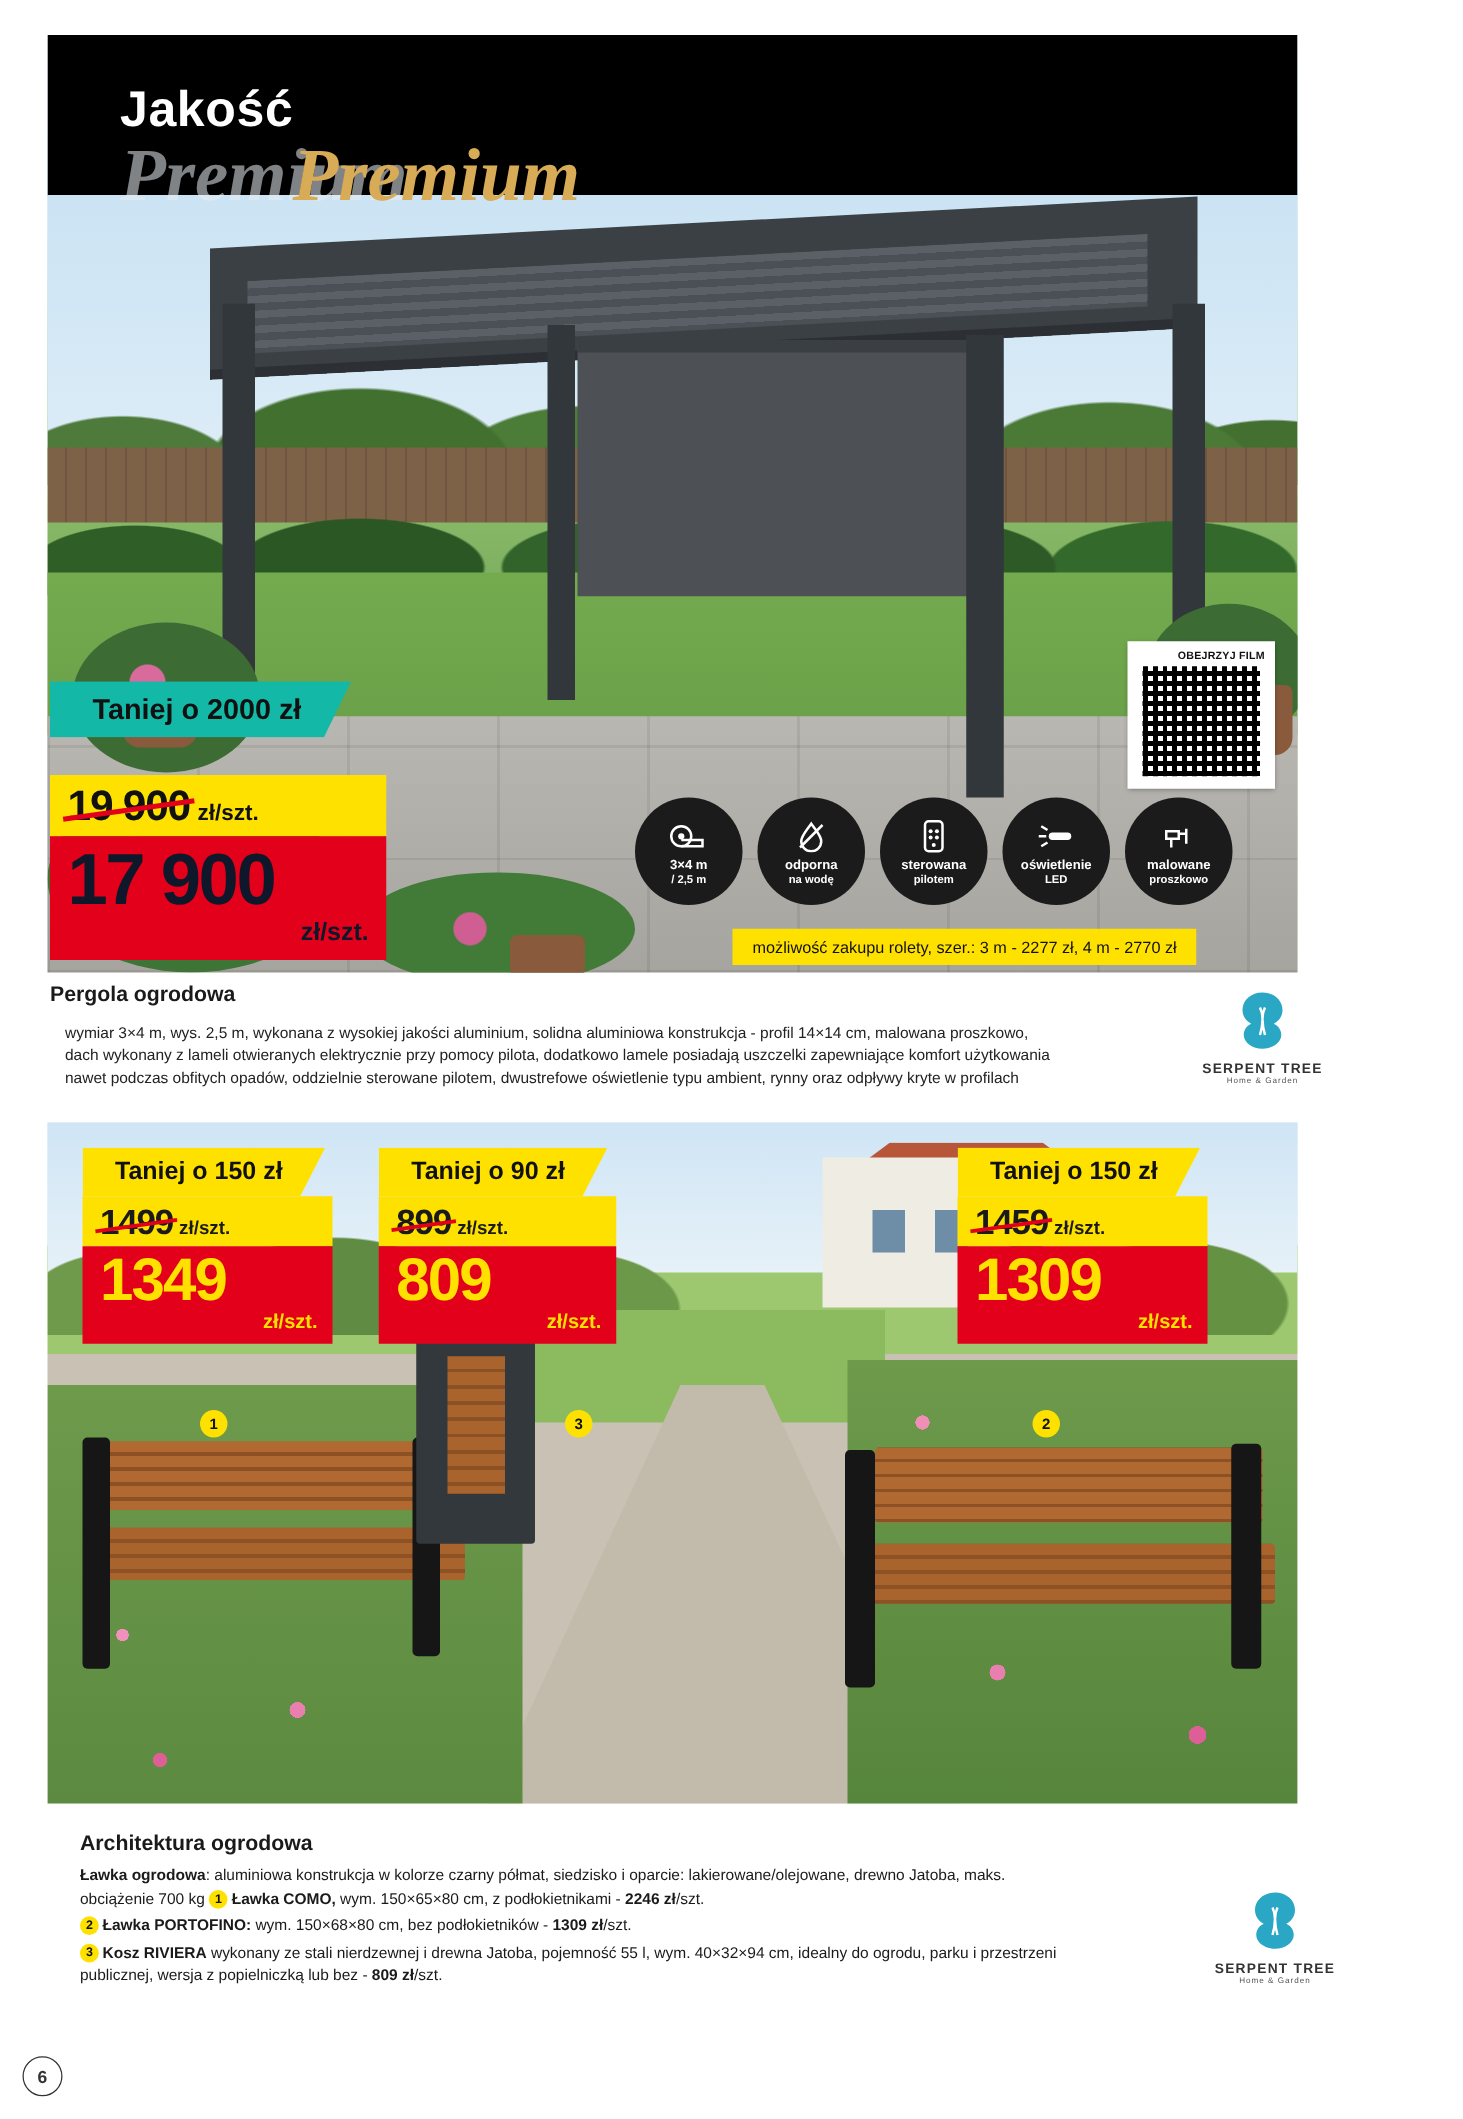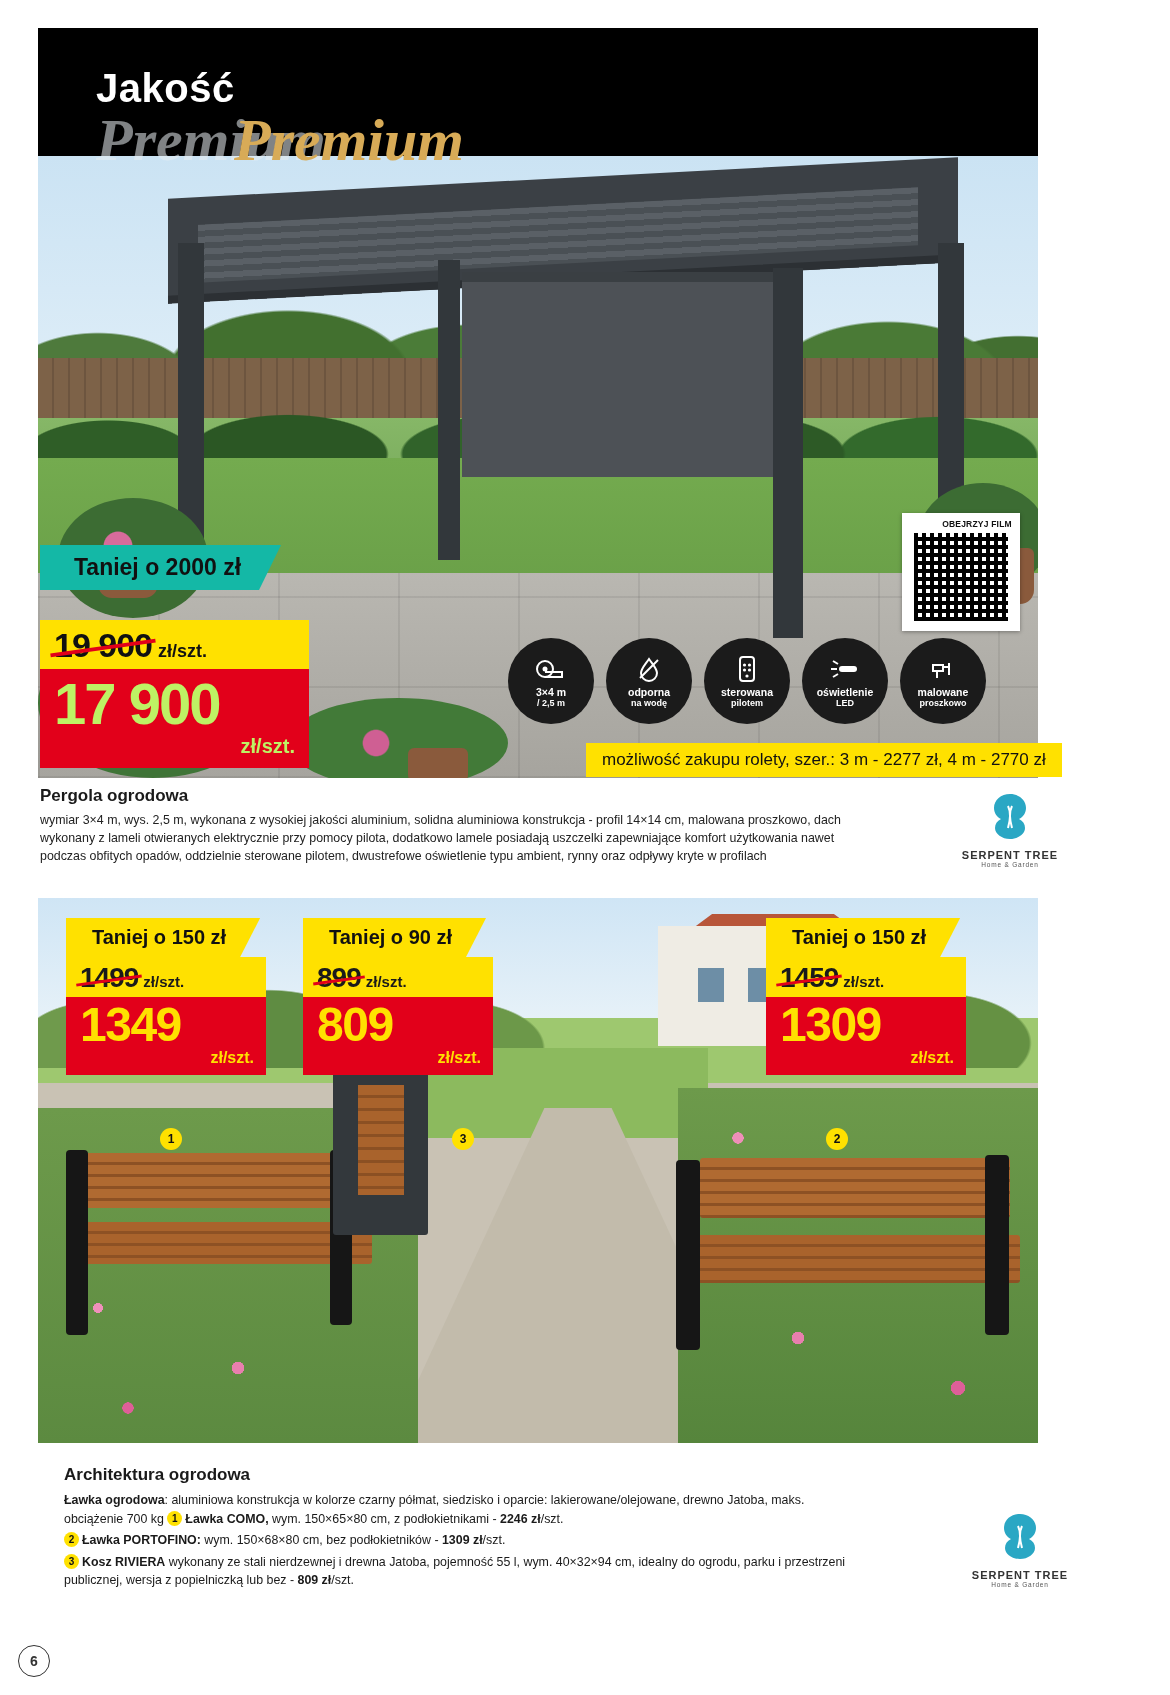--- a/index.html
+++ b/index.html
@@ -101,39 +101,39 @@
 
   
   .ribbon{position:absolute;left:40px;top:545px;z-index:9;background:#14b8a6;
     padding:9px 40px 9px 34px;font-weight:bold;font-size:23px;color:#111;
     clip-path:polygon(0 0,100% 0,calc(100% - 22px) 100%,0 100%);}
   .price-box{position:absolute;left:40px;top:620px;width:269px;z-index:9;}
   .old-wrap{background:#ffe100;padding:6px 10px 4px 14px;display:flex;align-items:baseline;gap:6px;}
   .old-price{font-size:34px;font-weight:bold;color:#111;position:relative;letter-spacing:-1px;}
   .old-price:after{content:"";position:absolute;left:-4px;right:-4px;top:52%;height:4px;background:#e2001a;transform:rotate(-8deg);}
   .old-unit{font-size:18px;font-weight:bold;color:#111;}
-  .new-wrap{background:#e2001a;padding:6px 14px 10px 14px;color:#bef264;}
+  .new-wrap{background:#e2001a;padding:6px 14px 10px 14px;color:#0f172a;}
   .new-price{font-size:58px;font-weight:bold;line-height:1;letter-spacing:-2px;}
   .new-unit{text-align:right;font-size:20px;font-weight:bold;margin-top:2px;}
 
   
   .badges{position:absolute;left:508px;top:638px;display:flex;gap:12px;z-index:9;}
   .badge{width:86px;height:86px;border-radius:50%;background:#1b1b1b;color:#fff;display:flex;
     flex-direction:column;align-items:center;justify-content:center;text-align:center;}
   .badge .bi{height:30px;display:flex;align-items:center;justify-content:center;margin-bottom:2px;}
   .badge .bt{font-size:10.5px;font-weight:bold;line-height:1.15;padding:0 6px;}
   .badge .bt small{font-weight:bold;font-size:9px;display:block;}
 
   .roleta{position:absolute;left:586px;top:743px;z-index:9;background:#ffe100;padding:7px 16px;
-    font-size:17px;color:#111;}
+    font-size:13px;color:#111;}
 
   
   .desc{position:absolute;left:40px;top:786px;width:820px;}
   .desc h3{margin:0 0 6px 0;font-size:17px;font-weight:bold;}
-  .desc p{margin:0;font-size:12.4px;line-height:1.45;color:#222;}
+  .desc p{margin:12px;font-size:12.4px;line-height:1.45;color:#222;}
   .logo1{position:absolute;right:100px;top:790px;width:120px;text-align:center;}
   .logo-tree{font-size:42px;color:#2aa7c4;line-height:1;}
   .logo-name{font-size:11px;font-weight:bold;letter-spacing:1px;color:#333;}
   .logo-sub{font-size:6.5px;letter-spacing:.8px;color:#555;}
 
   
   .photo2{position:absolute;left:38px;top:898px;width:1000px;height:545px;overflow:hidden;
     background:linear-gradient(#cfe3f2 0 18%,#9ec86f 18% 34%,#c9c2b4 34% 100%);}
   .p2-sky{position:absolute;left:0;top:0;width:1000px;height:120px;background:linear-gradient(#cfe5f5,#e6f1f8);}
   .p2-house{position:absolute;left:620px;top:28px;width:230px;height:120px;background:#efece4;}

